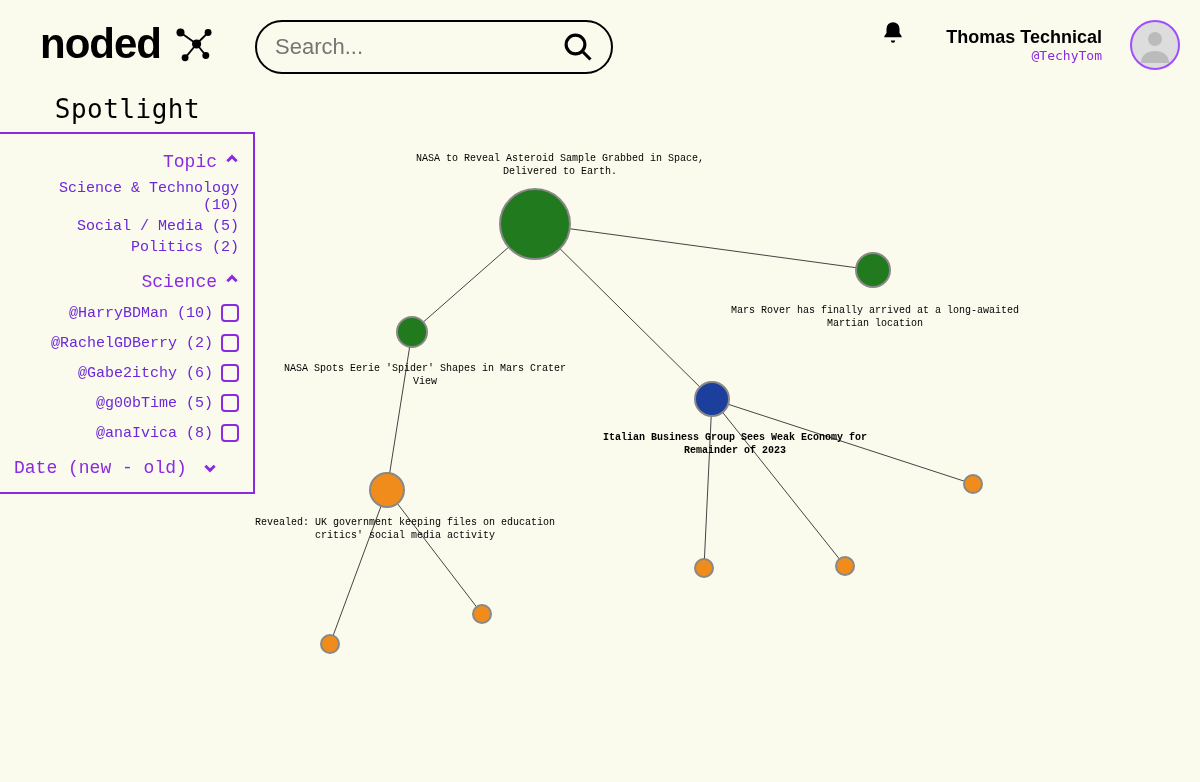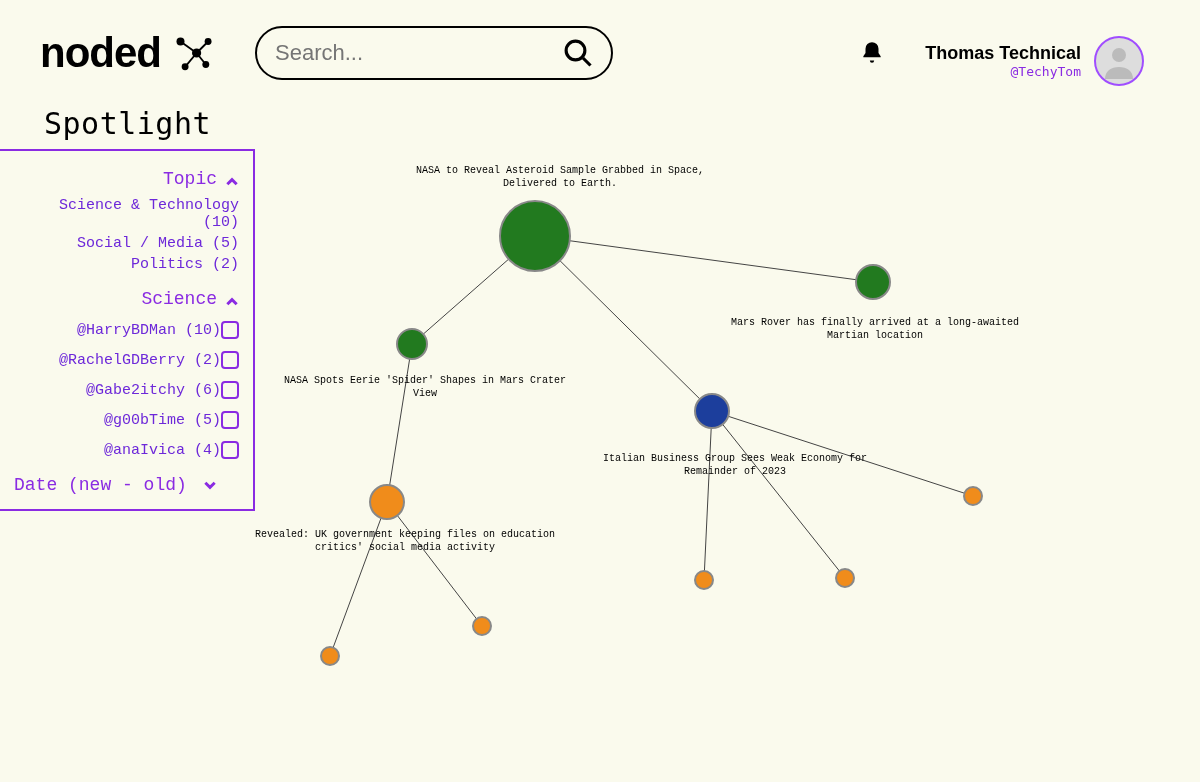--- a/index.html
+++ b/index.html
@@ -6,22 +6,22 @@
   body {
     font-family: ui-monospace, "SF Mono", "Courier New", monospace;
     background: #fafaed;
     width: 1200px;
     height: 782px;
     overflow: hidden;
     color: #000;
   }
   .header {
     display: flex;
-    align-items: center;
-    padding: 20px 56px 10px 40px;
+    align-items: flex-start;
+    padding: 20px 20px 10px 40px;
     gap: 40px;
   }
   .logo {
     display: flex;
     align-items: center;
     gap: 8px;
     font-size: 42px;
     font-weight: 900;
     letter-spacing: -1px;
     font-family: Arial, Helvetica, sans-serif;
@@ -42,66 +42,67 @@
     flex: 1;
     border: none;
     outline: none;
     font-size: 22px;
     background: transparent;
     font-family: Arial, sans-serif;
   }
   .search-icon { width: 30px; height: 30px; }
   .header-spacer { flex: 1; }
   .bell { width: 26px; height: 26px; fill: #000; }
-  .user-area { display: flex; align-items: center; gap: 13px; margin-top: 16px; }
+  .user-area { display: flex; align-items: center; gap: 28px; }
   .user-text { text-align: right; }
   .user-name { font-family: Arial, sans-serif; font-weight: 700; font-size: 18px; }
   .user-handle { color: #8a2be2; font-size: 13px; font-family: ui-monospace, monospace; }
   .avatar {
     width: 50px; height: 50px; border-radius: 50%;
     border: 2px solid #a04dff;
     background: #ddd;
     display: flex; align-items: center; justify-content: center;
     overflow: hidden;
   }
   .avatar svg { width: 40px; height: 40px; }
 
   .main { display: flex; }
   .sidebar { width: 255px; padding: 10px 0 0 0; }
   .spotlight-title {
     font-family: ui-monospace, monospace;
-    font-size: 30px;
+    font-size: 26px;
     text-align: center;
     margin-bottom: 8px;
     letter-spacing: 0.5px;
   }
   .filter-panel {
     border: 2px solid #8a2be2;
     border-left: none;
     padding: 14px 14px 14px 14px;
     background: #fafaed;
   }
   .filter-heading {
     color: #8a2be2;
     font-size: 18px;
     text-align: right;
     display: flex;
     justify-content: flex-end;
-    align-items: flex-end;
+    align-items: flex-start;
     gap: 8px;
     margin: 4px 0 8px 0;
     cursor: pointer;
   }
   .chev { width: 14px; height: 14px; fill: none; stroke: #8a2be2; stroke-width: 2.5; }
   .topic-list, .author-list { text-align: right; font-size: 15px; color: #6d28d9; }
   .topic-list div { margin: 4px 0; cursor: pointer; }
   .author-row {
     display: flex;
     justify-content: flex-end;
     align-items: center;
+    gap: 8px;
     margin: 12px 0;
     cursor: pointer;
     font-size: 15px;
   }
   .checkbox {
     width: 18px; height: 18px;
     border: 2px solid #8a2be2;
     border-radius: 4px;
     display: inline-block;
   }
@@ -224,21 +225,21 @@
           </div>
         <div class="author-row">
             <span>@Gabe2itchy (6)</span>
             <span class="checkbox"></span>
           </div>
         <div class="author-row">
             <span>@g00bTime (5)</span>
             <span class="checkbox"></span>
           </div>
         <div class="author-row">
-            <span>@anaIvica (4)</span>
+            <span>@anaIvica (8)</span>
             <span class="checkbox"></span>
           </div>
       </div>
 
       <div class="date-sort">
         <span>Date (new - old)</span>
         <svg class="chev" viewBox="0 0 12 12">
             <path d="M2 4l4 4 4-4"></path>
           </svg>
       </div>
@@ -258,21 +259,21 @@
         <line x1="457" y1="315" x2="718" y2="400" stroke="#444" stroke-width="1"></line>
       </svg>
 
   <div class="node" style="left: 244px; top: 104px; width: 72px; height: 72px; background: rgb(34, 122, 31);"></div>
       <div class="node-label" style="left: 305px; top: 68px; width: 340px;">NASA to Reveal Asteroid Sample Grabbed in Space, Delivered to Earth.</div>
       <div class="node" style="left: 600px; top: 168px; width: 36px; height: 36px; background: rgb(34, 122, 31);"></div>
       <div class="node-label" style="left: 620px; top: 220px; width: 320px;">Mars Rover has finally arrived at a long-awaited Martian location</div>
       <div class="node" style="left: 141px; top: 232px; width: 32px; height: 32px; background: rgb(34, 122, 31);"></div>
       <div class="node-label" style="left: 170px; top: 272px; width: 300px; margin-top: 6px;">NASA Spots Eerie 'Spider' Shapes in Mars Crater View</div>
       <div class="node" style="left: 439px; top: 297px; width: 36px; height: 36px; background: rgb(28, 62, 156);"></div>
-      <div class="node-label" style="left: 480px; top: 356px; width: 300px;">Italian Business Group Sees Weak Economy for Remainder of 2023</div>
+      <div class="node-label" style="left: 480px; top: 347px; width: 300px; font-weight: bold;">Italian Business Group Sees Weak Economy for Remainder of 2023</div>
       <div class="node" style="left: 114px; top: 388px; width: 36px; height: 36px; background: rgb(240, 140, 27);"></div>
       <div class="node-label" style="left: 150px; top: 432px; width: 320px;">Revealed: UK government keeping files on education critics' social media activity</div>
       <div class="node" style="left: 65px; top: 550px; width: 20px; height: 20px; background: rgb(240, 140, 27);"></div>
       <div class="node" style="left: 217px; top: 520px; width: 20px; height: 20px; background: rgb(240, 140, 27);"></div>
       <div class="node" style="left: 439px; top: 474px; width: 20px; height: 20px; background: rgb(240, 140, 27);"></div>
       <div class="node" style="left: 580px; top: 472px; width: 20px; height: 20px; background: rgb(240, 140, 27);"></div>
       <div class="node" style="left: 708px; top: 390px; width: 20px; height: 20px; background: rgb(240, 140, 27);"></div>
     </div>
 </div>
 

